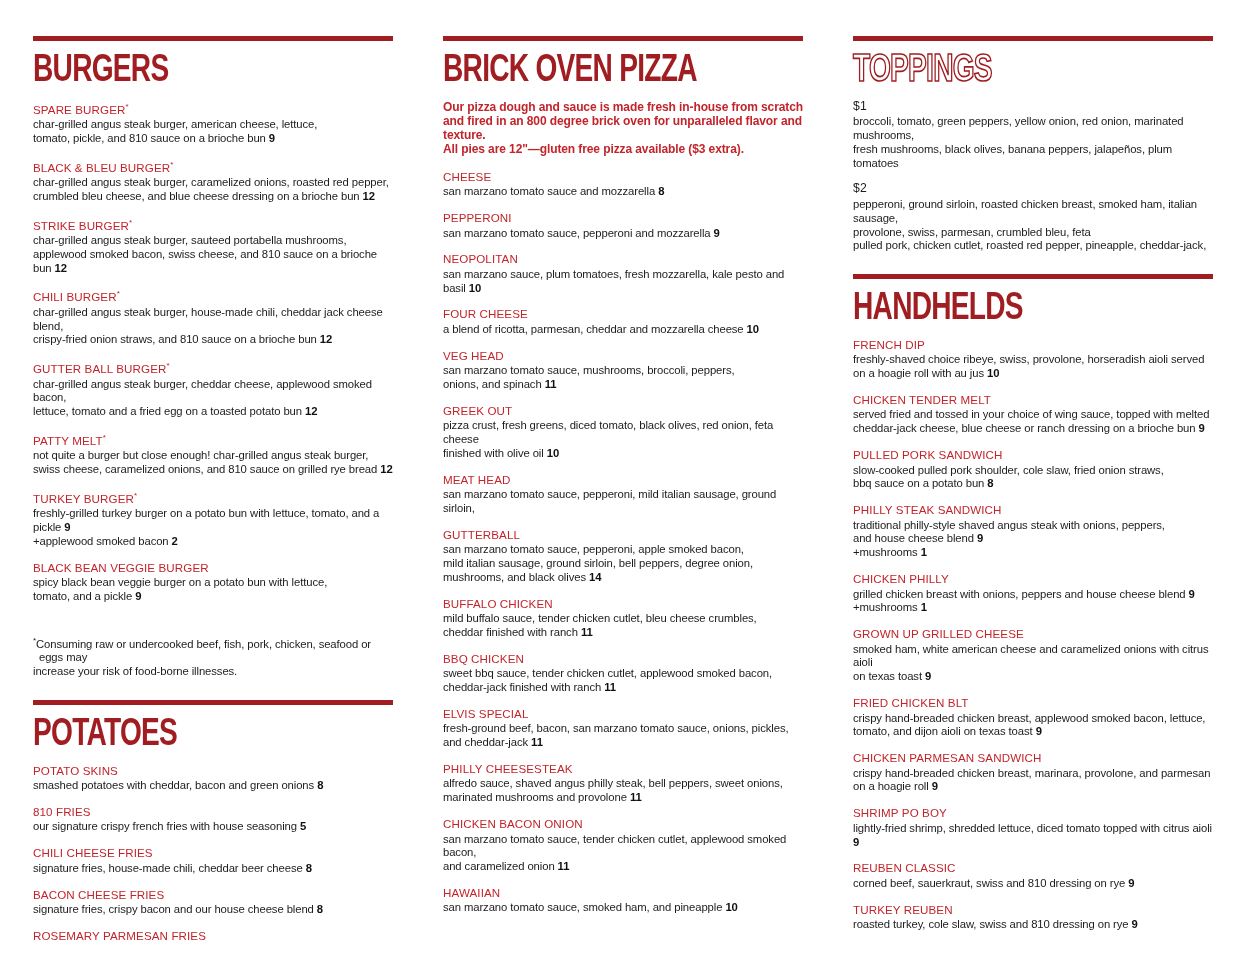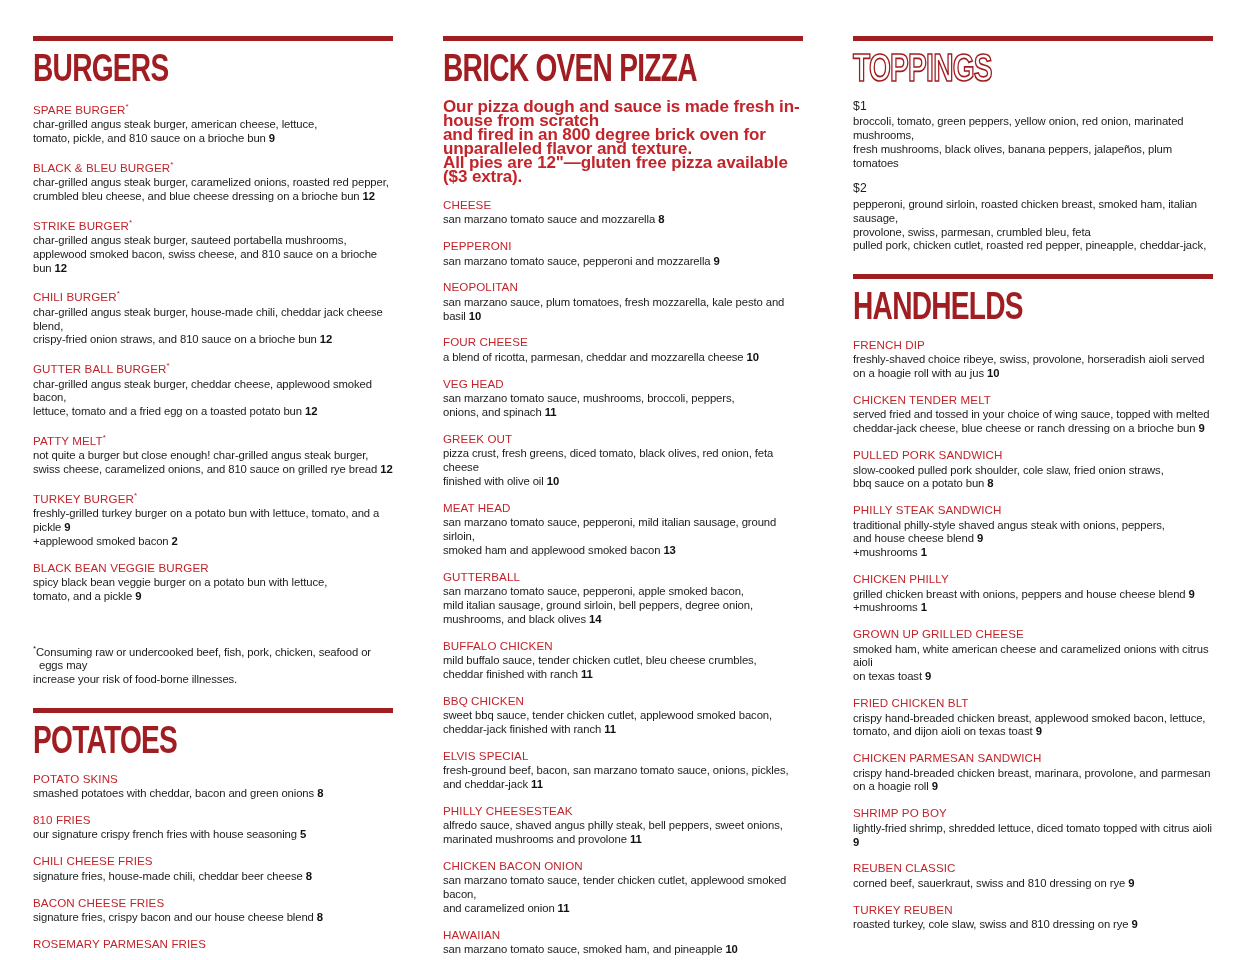--- a/index.html
+++ b/index.html
@@ -20,33 +20,33 @@
   .section-title{
     font-weight:bold;font-size:38px;line-height:1.02;color:var(--red-dark);
     letter-spacing:-1px;white-space:nowrap;transform:scaleX(0.74);
     transform-origin:left center;margin:2px 0 12px 0;
   }
   .section-title.outline{
     color:#fff;-webkit-text-stroke:1.7px var(--red-dark);
   }
   .intro{margin:0 0 14px 0;}
   .intro .intro-line{
-    color:var(--red-item);font-weight:bold;font-size:17px;line-height:14px;
+    color:var(--red-item);font-weight:bold;font-size:12px;line-height:14px;
     letter-spacing:-0.1px;
   }
   .item{margin-bottom:12px;}
   .item-name{
     color:var(--red-item);font-weight:normal;font-size:11.6px;line-height:13px;
     letter-spacing:0.1px;margin-bottom:2.5px;
   }
   .item-name.dark{color:var(--ink);font-size:12.2px;}
   .item-name sup{font-size:8px;}
   .item-line{font-size:11.3px;line-height:13.8px;letter-spacing:-0.1px;}
   .price{font-weight:bold;color:#111;}
-  .footnote{margin-top:38px;}
+  .footnote{margin-top:30px;}
   .footnote .item-line{padding-left:6px;text-indent:-6px;}
   .footnote sup{font-size:8px;}
 </style>
 </head>
 <body>
 
 <div class="menu">
     <div class="column">
       <div class="section">
         <div class="rule"></div>
@@ -151,21 +151,20 @@
           <div class="item-line">onions, and spinach <span class="price">11</span></div>
         </div>
         <div class="item">
           <div class="item-name">GREEK OUT</div>
           <div class="item-line">pizza crust, fresh greens, diced tomato, black olives, red onion, feta cheese</div>
           <div class="item-line">finished with olive oil <span class="price">10</span></div>
         </div>
         <div class="item">
           <div class="item-name">MEAT HEAD</div>
           <div class="item-line">san marzano tomato sauce, pepperoni, mild italian sausage, ground sirloin,</div>
-          <div class="item-line">smoked ham and applewood smoked bacon <span class="price">13</span></div>
         </div>
         <div class="item">
           <div class="item-name">GUTTERBALL</div>
           <div class="item-line">san marzano tomato sauce, pepperoni, apple smoked bacon,</div>
           <div class="item-line">mild italian sausage, ground sirloin, bell peppers, degree onion,</div>
           <div class="item-line">mushrooms, and black olives <span class="price">14</span></div>
         </div>
         <div class="item">
           <div class="item-name">BUFFALO CHICKEN</div>
           <div class="item-line">mild buffalo sauce, tender chicken cutlet, bleu cheese crumbles,</div>

